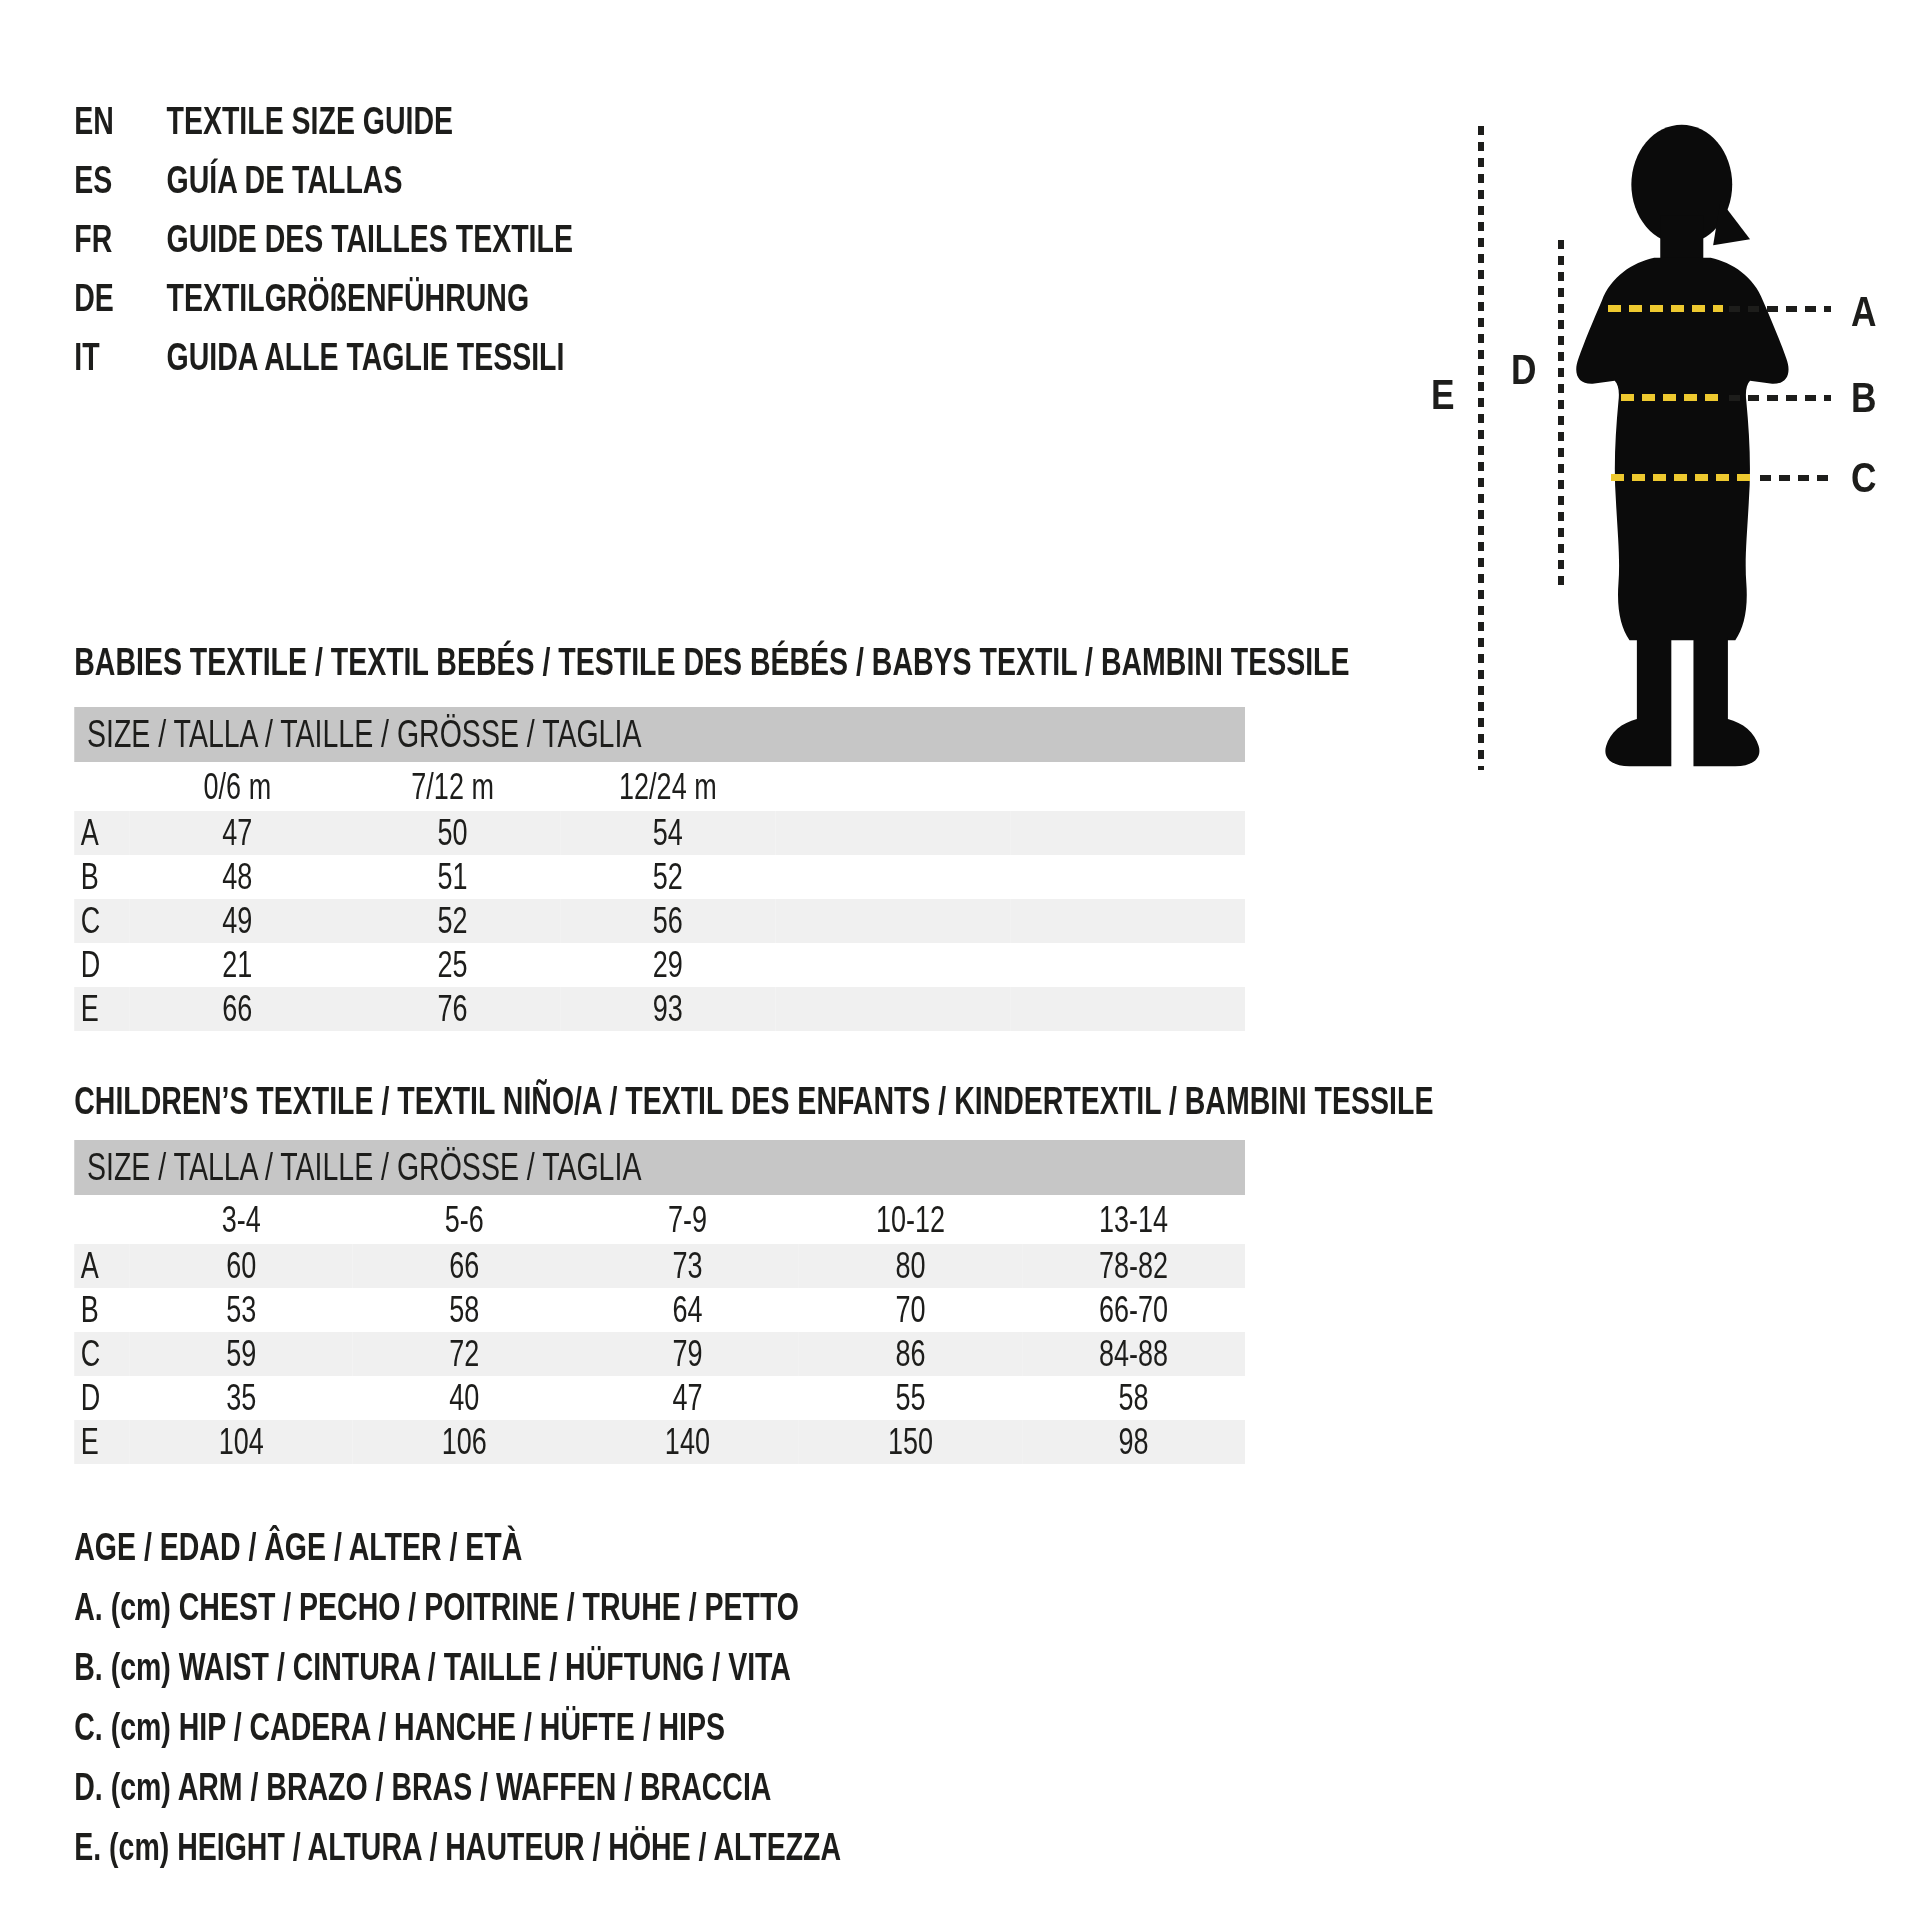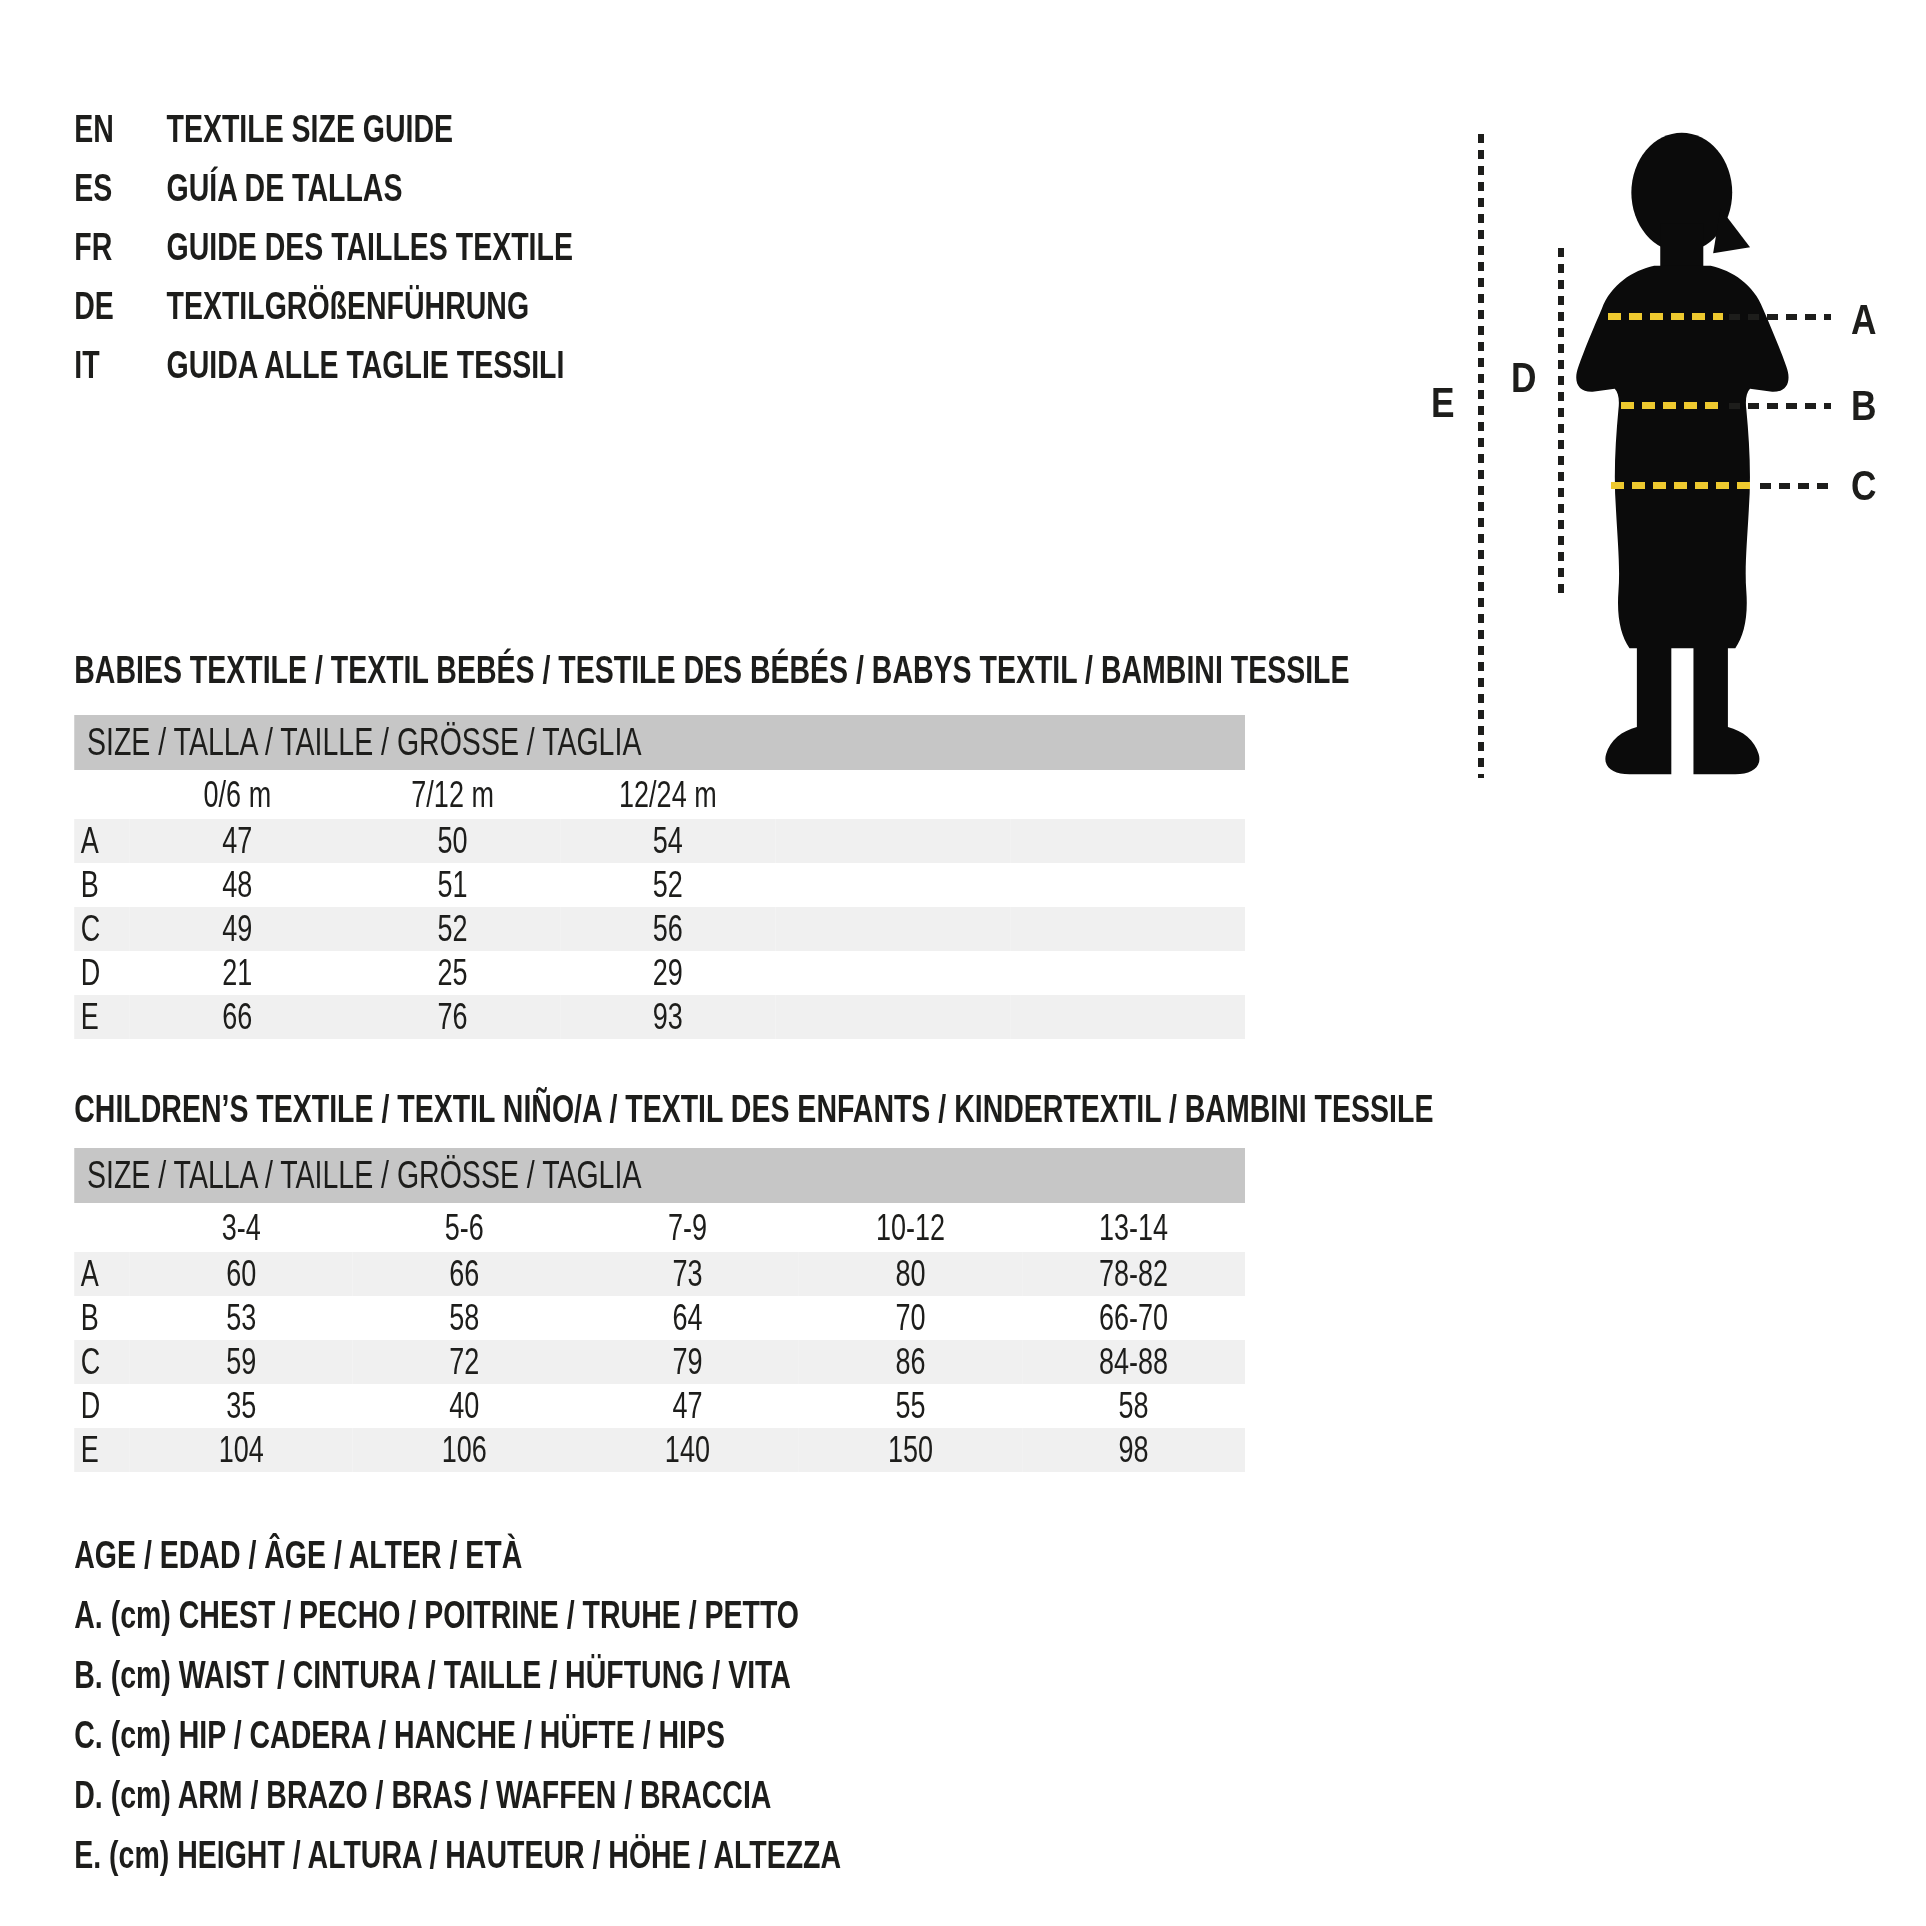--- a/index.html
+++ b/index.html
@@ -5,21 +5,21 @@
   :root{
     --ink:#1d1d1b;
     --yellow:#eec92f;
     --graybar:#c6c6c6;
     --stripe:#f0f0f0;
     --silhouette:#0b0b0b;
   }
   *{margin:0;padding:0;box-sizing:border-box;}
   html,body{width:1926px;height:1926px;background:#ffffff;overflow:hidden;}
   body{font-family:"Liberation Sans","DejaVu Sans",sans-serif;color:var(--ink,#1d1d1b);}
-  .page{position:relative;width:1926px;height:1826px;background:#fff;margin-top:8px;}
+  .page{position:relative;width:1926px;height:1826px;background:#fff;}
 
   
   .condensed{position:absolute;left:0;top:0;width:2568px;height:1926px;
     transform:scaleX(0.75);transform-origin:0 0;}
 
   .lang-block{position:absolute;left:99px;top:92px;}
   .lang-row{height:59px;line-height:59px;white-space:nowrap;font-weight:700;font-size:38px;}
   .lang-code{display:inline-block;width:123px;}
   .lang-label{display:inline-block;}
 

